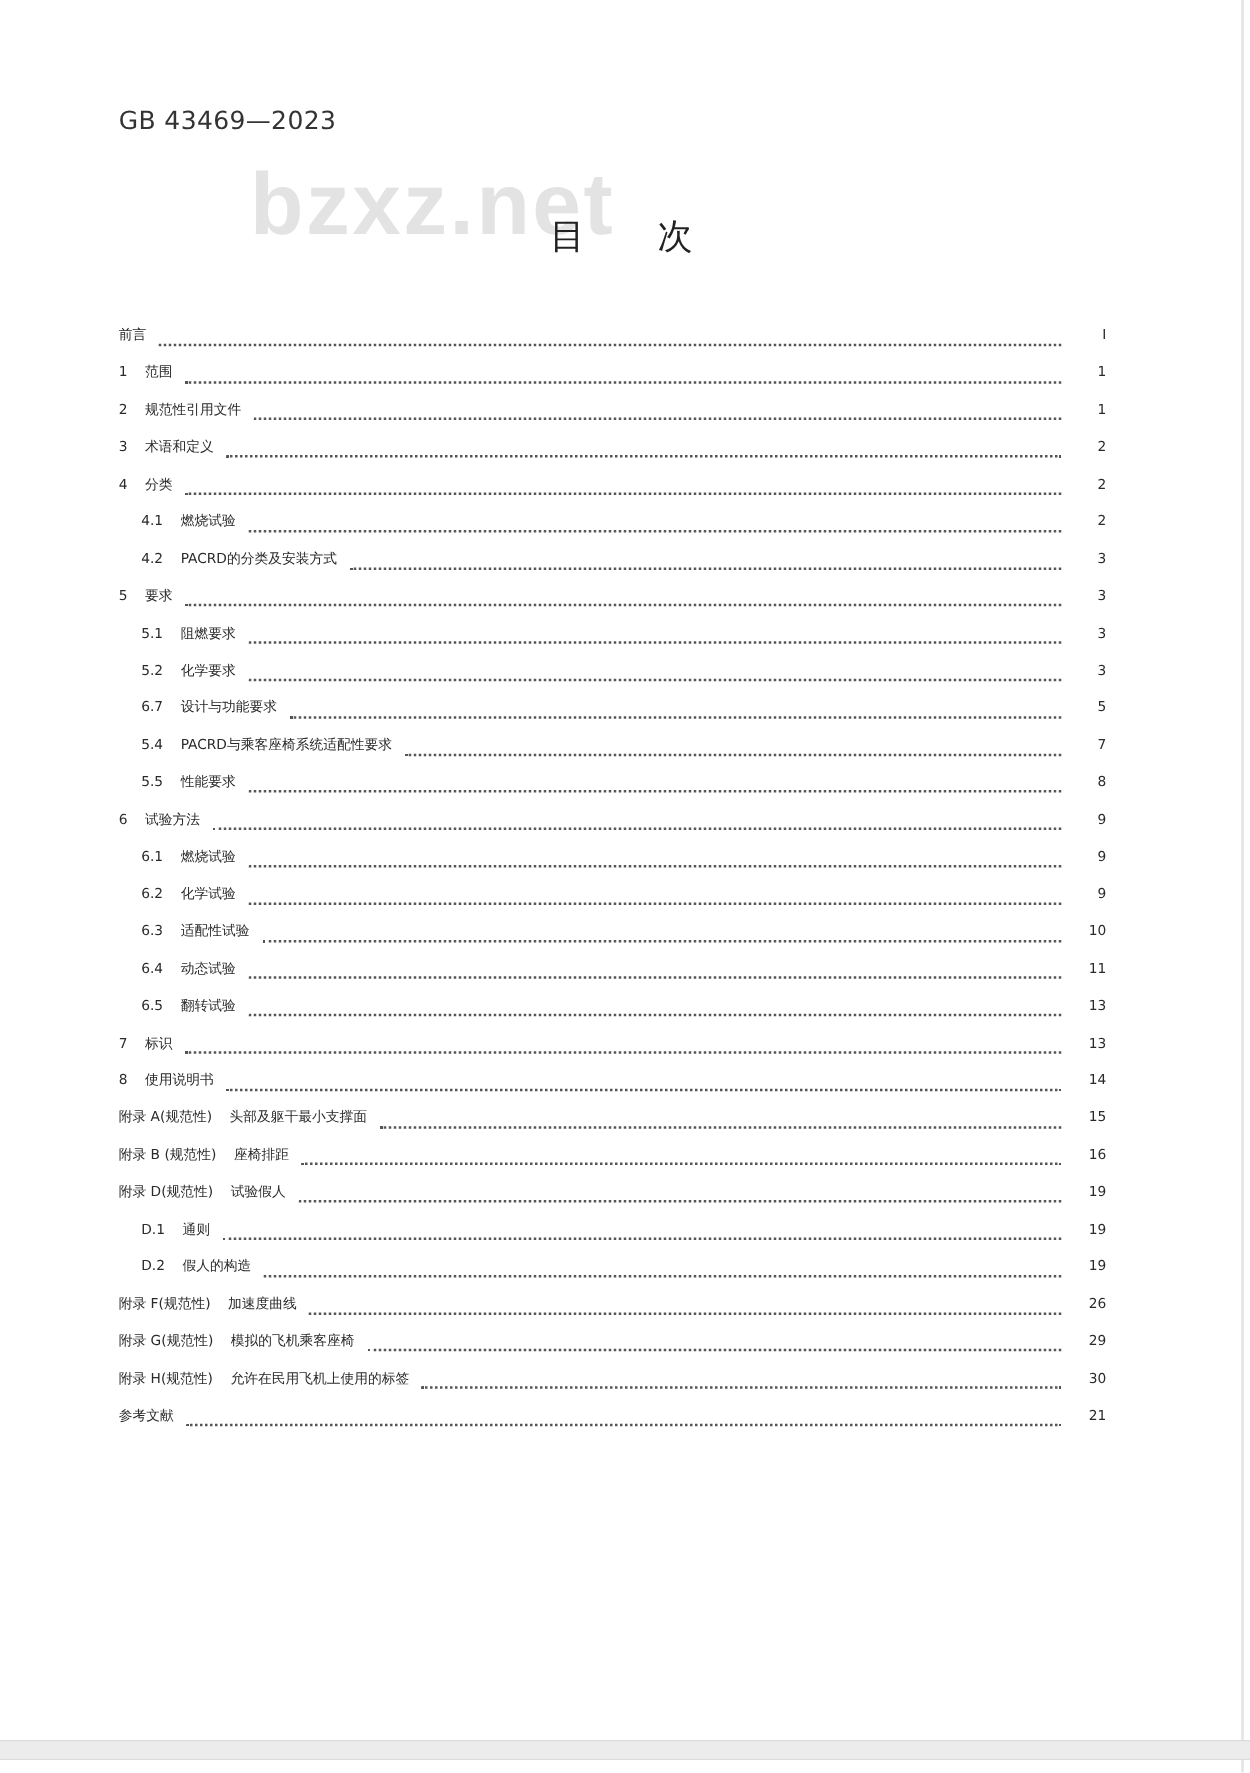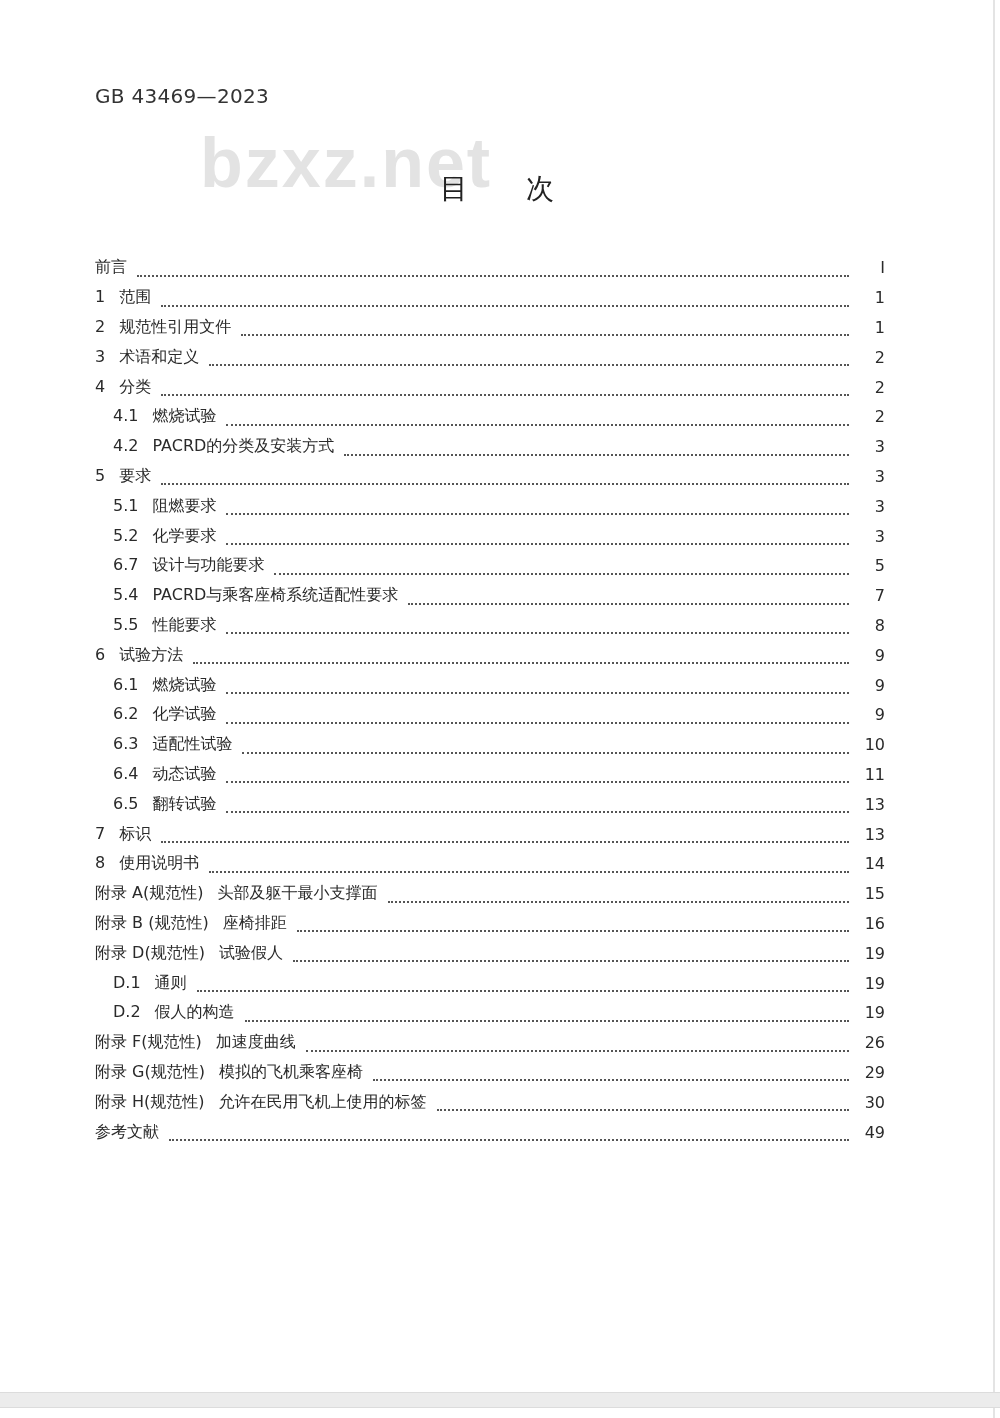--- a/index.html
+++ b/index.html
@@ -4,21 +4,21 @@
 <style>
   html,body{margin:0;padding:0;}
   body{width:1000px;height:1418px;background:#fff;position:relative;overflow:hidden;font-family:"DejaVu Sans","Liberation Sans",sans-serif;color:#2a2a2a;}
   .page-edge{position:absolute;left:993px;top:0;width:2px;height:1418px;background:#e4e4e4;}
   .bottom-bar{position:absolute;left:0;top:1392px;width:1000px;height:14px;background:#ececec;border-top:1px solid #dcdcdc;border-bottom:1px solid #dcdcdc;}
   .std-no{position:absolute;left:95px;top:84px;font-size:20px;letter-spacing:0.3px;color:#333;}
   .watermark{position:absolute;left:200px;top:128px;font-family:"Liberation Sans",sans-serif;font-weight:bold;font-size:70px;color:#e3e3e3;letter-spacing:2px;line-height:1;}
   .title{position:absolute;left:440px;top:170px;font-size:28px;color:#222;}
   .title span{display:inline-block;}
   .toc{position:absolute;left:95px;top:253px;width:790px;}
-  .row{position:relative;height:29.8px;display:flex;align-items:center;font-size:16px;justify-content:flex-end;}
+  .row{position:relative;height:29.8px;display:flex;align-items:center;font-size:11px;justify-content:flex-end;}
   .row .lbl{white-space:nowrap;padding-right:10px;background:#fff;z-index:1;}
   .row.l2 .lbl{padding-left:18px;}
   .row .num{display:inline-block;}
   .row .gap{display:inline-block;width:14px;}
   .row .dots{flex:1;border-bottom:2px dotted #555;height:0;margin-bottom:-8px;align-self:center;transform:translateY(4px);}
   .row .pg{width:30px;text-align:right;padding-left:6px;}
 </style>
 </head>
 <body>
 
@@ -173,15 +173,15 @@
     <span class="pg">29</span>
   </div>
     <div class="row">
     <span class="lbl"><span class="num">附录 H(规范性)</span><span class="gap"></span><span class="txt">允许在民用飞机上使用的标签</span></span>
     <span class="dots"></span>
     <span class="pg">30</span>
   </div>
     <div class="row">
     <span class="lbl"><span class="num"></span><span class="gap" style="width: 0px;"></span><span class="txt">参考文献</span></span>
     <span class="dots"></span>
-    <span class="pg">49</span>
+    <span class="pg">21</span>
   </div>
   </div>
 
 </body></html>

